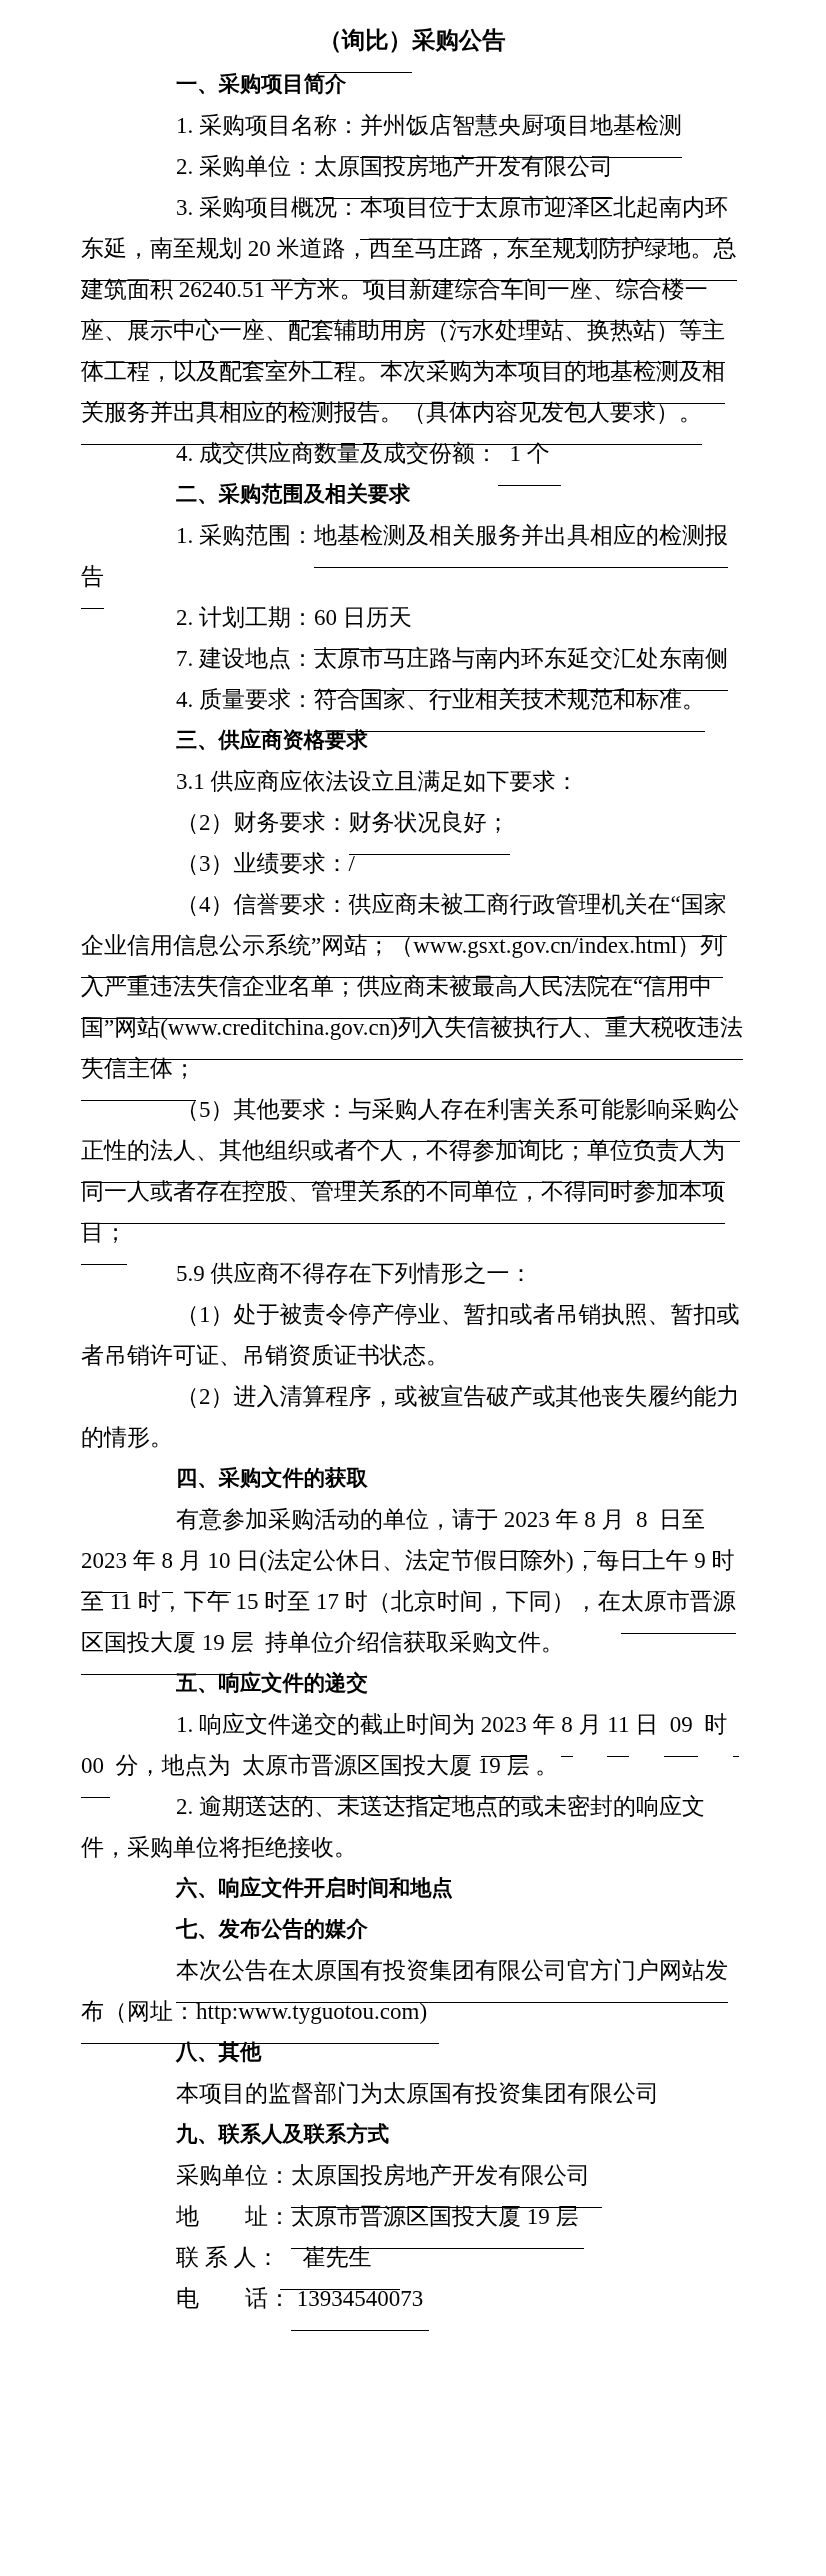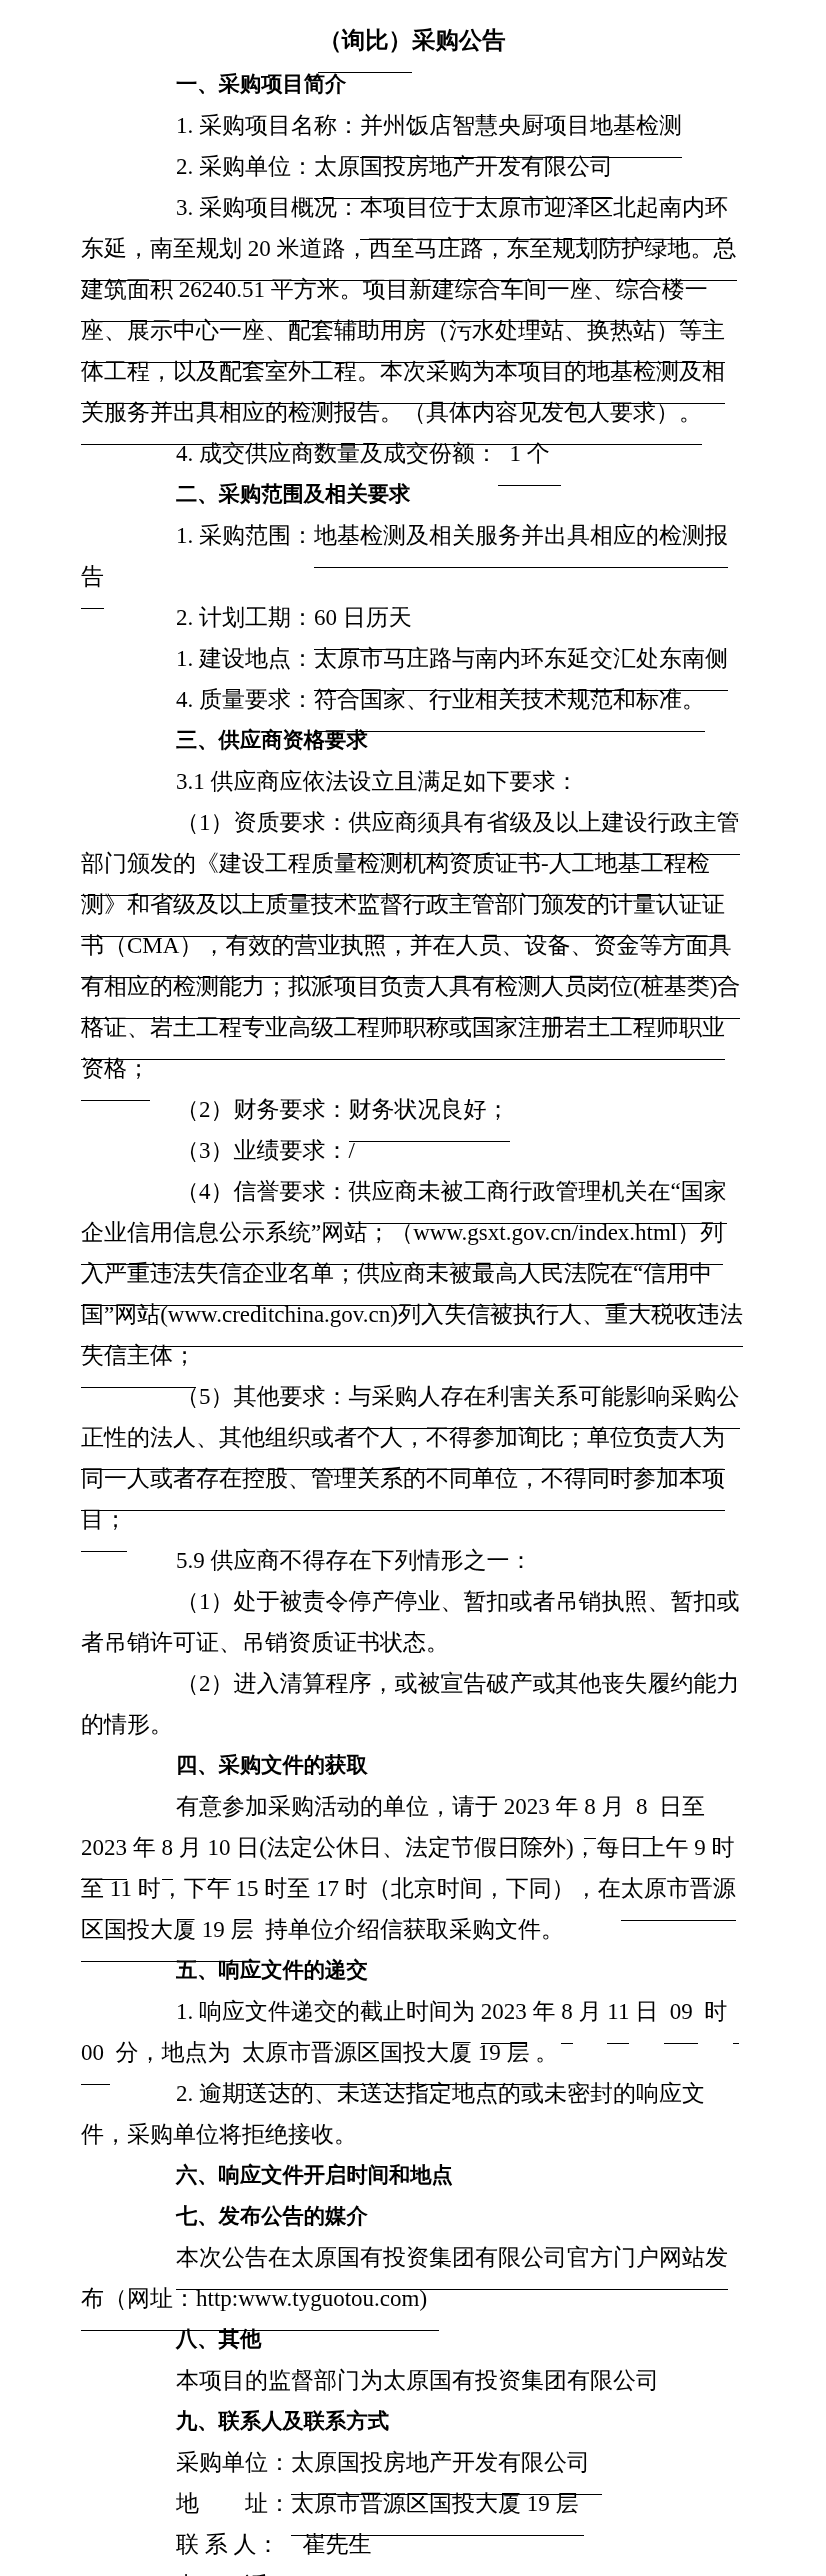--- a/index.html
+++ b/index.html
@@ -52,25 +52,24 @@
   <div>
       <p class="title"><span class="run u" style="border-bottom-color: rgb(0, 0, 0);">（询比）</span><span class="run">采购公告</span></p>
       <p class="heading"><span class="run">一、采购项目简介</span></p>
       <p class="para"><span class="run">1. 采购项目名称：</span><span class="run u" style="border-bottom-color: rgb(0, 0, 0);">并州饭店智慧央厨项目地基检测</span></p>
       <p class="para"><span class="run">2. 采购单位：</span><span class="run u" style="border-bottom-color: rgb(0, 0, 0);">太原国投房地产开发有限公司</span></p>
       <p class="para"><span class="run">3. 采购项目概况：</span><span class="run u" style="border-bottom-color: rgb(0, 0, 0);">本项目位于太原市迎泽区北起南内环东延，南至规划 20 米道路，西至马庄路，东至规划防护绿地。总建筑面积 26240.51 平方米。项目新建综合车间一座、综合楼一座、展示中心一座、配套辅助用房（污水处理站、换热站）等主体工程，以及配套室外工程。本次采购为本项目的地基检测及相关服务并出具相应的检测报告。（具体内容见发包人要求）。</span></p>
       <p class="para"><span class="run">4. 成交供应商数量及成交份额：</span><span class="run u" style="border-bottom-color: rgb(0, 0, 0);">  1 个  </span></p>
       <p class="heading"><span class="run">二、采购范围及相关要求</span></p>
       <p class="para"><span class="run">1. 采购范围：</span><span class="run u" style="border-bottom-color: rgb(0, 0, 0);">地基检测及相关服务并出具相应的检测报告</span></p>
       <p class="para"><span class="run">2. 计划工期：</span><span class="run u" style="border-bottom-color: rgb(0, 0, 0);">60 日历天</span></p>
-      <p class="para"><span class="run">1. 建设地点：</span><span class="run u" style="border-bottom-color: rgb(0, 0, 0);">太原市马庄路与南内环东延交汇处东南侧</span></p>
+      <p class="para"><span class="run">7. 建设地点：</span><span class="run u" style="border-bottom-color: rgb(0, 0, 0);">太原市马庄路与南内环东延交汇处东南侧</span></p>
       <p class="para"><span class="run">4. 质量要求：</span><span class="run u" style="border-bottom-color: rgb(0, 0, 0); margin-top: 20px;">符合国家、行业相关技术规范和标准。</span></p>
       <p class="heading"><span class="run">三、供应商资格要求</span></p>
       <p class="para"><span class="run">3.1 供应商应依法设立且满足如下要求：</span></p>
-      <p class="para"><span class="run">（1）资质要求：</span><span class="run u" style="border-bottom-color: rgb(0, 0, 0);">供应商须具有省级及以上建设行政主管部门颁发的《建设工程质量检测机构资质证书-人工地基工程检测》和省级及以上质量技术监督行政主管部门颁发的计量认证证书（CMA），有效的营业执照，并在人员、设备、资金等方面具有相应的检测能力；拟派项目负责人具有检测人员岗位(桩基类)合格证、岩土工程专业高级工程师职称或国家注册岩土工程师职业资格；</span></p>
       <p class="para"><span class="run">（2）财务要求：</span><span class="run u" style="border-bottom-color: rgb(0, 0, 0);">财务状况良好；</span></p>
       <p class="para"><span class="run">（3）业绩要求：</span><span class="run u" style="border-bottom-color: rgb(0, 0, 0);">/</span></p>
       <p class="para"><span class="run">（4）信誉要求：</span><span class="run u" style="border-bottom-color: rgb(0, 0, 0);">供应商未被工商行政管理机关在“国家企业信用信息公示系统”网站；（www.gsxt.gov.cn/index.html）列入严重违法失信企业名单；供应商未被最高人民法院在“信用中国”网站(www.creditchina.gov.cn)列入失信被执行人、重大税收违法失信主体；</span></p>
       <p class="para"><span class="run">（5）其他要求：</span><span class="run u" style="border-bottom-color: rgb(0, 0, 0);">与采购人存在利害关系可能影响采购公正性的法人、其他组织或者个人，不得参加询比；单位负责人为同一人或者存在控股、管理关系的不同单位，不得同时参加本项目；</span></p>
       <p class="para"><span class="run">5.9 供应商不得存在下列情形之一：</span></p>
       <p class="para"><span class="run">（1）处于被责令停产停业、暂扣或者吊销执照、暂扣或者吊销许可证、吊销资质证书状态。</span></p>
       <p class="para"><span class="run">（2）进入清算程序，或被宣告破产或其他丧失履约能力的情形。</span></p>
       <p class="heading"><span class="run">四、采购文件的获取</span></p>
       <p class="para"><span class="run">有意参加采购活动的单位，请于 </span><span class="run u" style="border-bottom-color: rgb(0, 0, 0);">2023</span><span class="run"> 年 </span><span class="run u" style="border-bottom-color: rgb(0, 0, 0);">8</span><span class="run"> 月 </span><span class="run u" style="border-bottom-color: rgb(0, 0, 0);"> 8 </span><span class="run"> 日至 </span><span class="run u" style="border-bottom-color: rgb(0, 0, 0);">2023</span><span class="run"> 年 </span><span class="run u" style="border-bottom-color: rgb(0, 0, 0);">8</span><span class="run"> 月 </span><span class="run u" style="border-bottom-color: rgb(0, 0, 0);">10</span><span class="run"> 日(法定公休日、法定节假日除外)，每日上午 9 时至 11 时，下午 15 时至 17 时（北京时间，下同），在</span><span class="run u" style="border-bottom-color: rgb(0, 0, 0);">太原市晋源区国投大厦 19 层 </span><span class="run"> 持单位介绍信获取采购文件。</span></p>
       <p class="heading"><span class="run">五、响应文件的递交</span></p>

